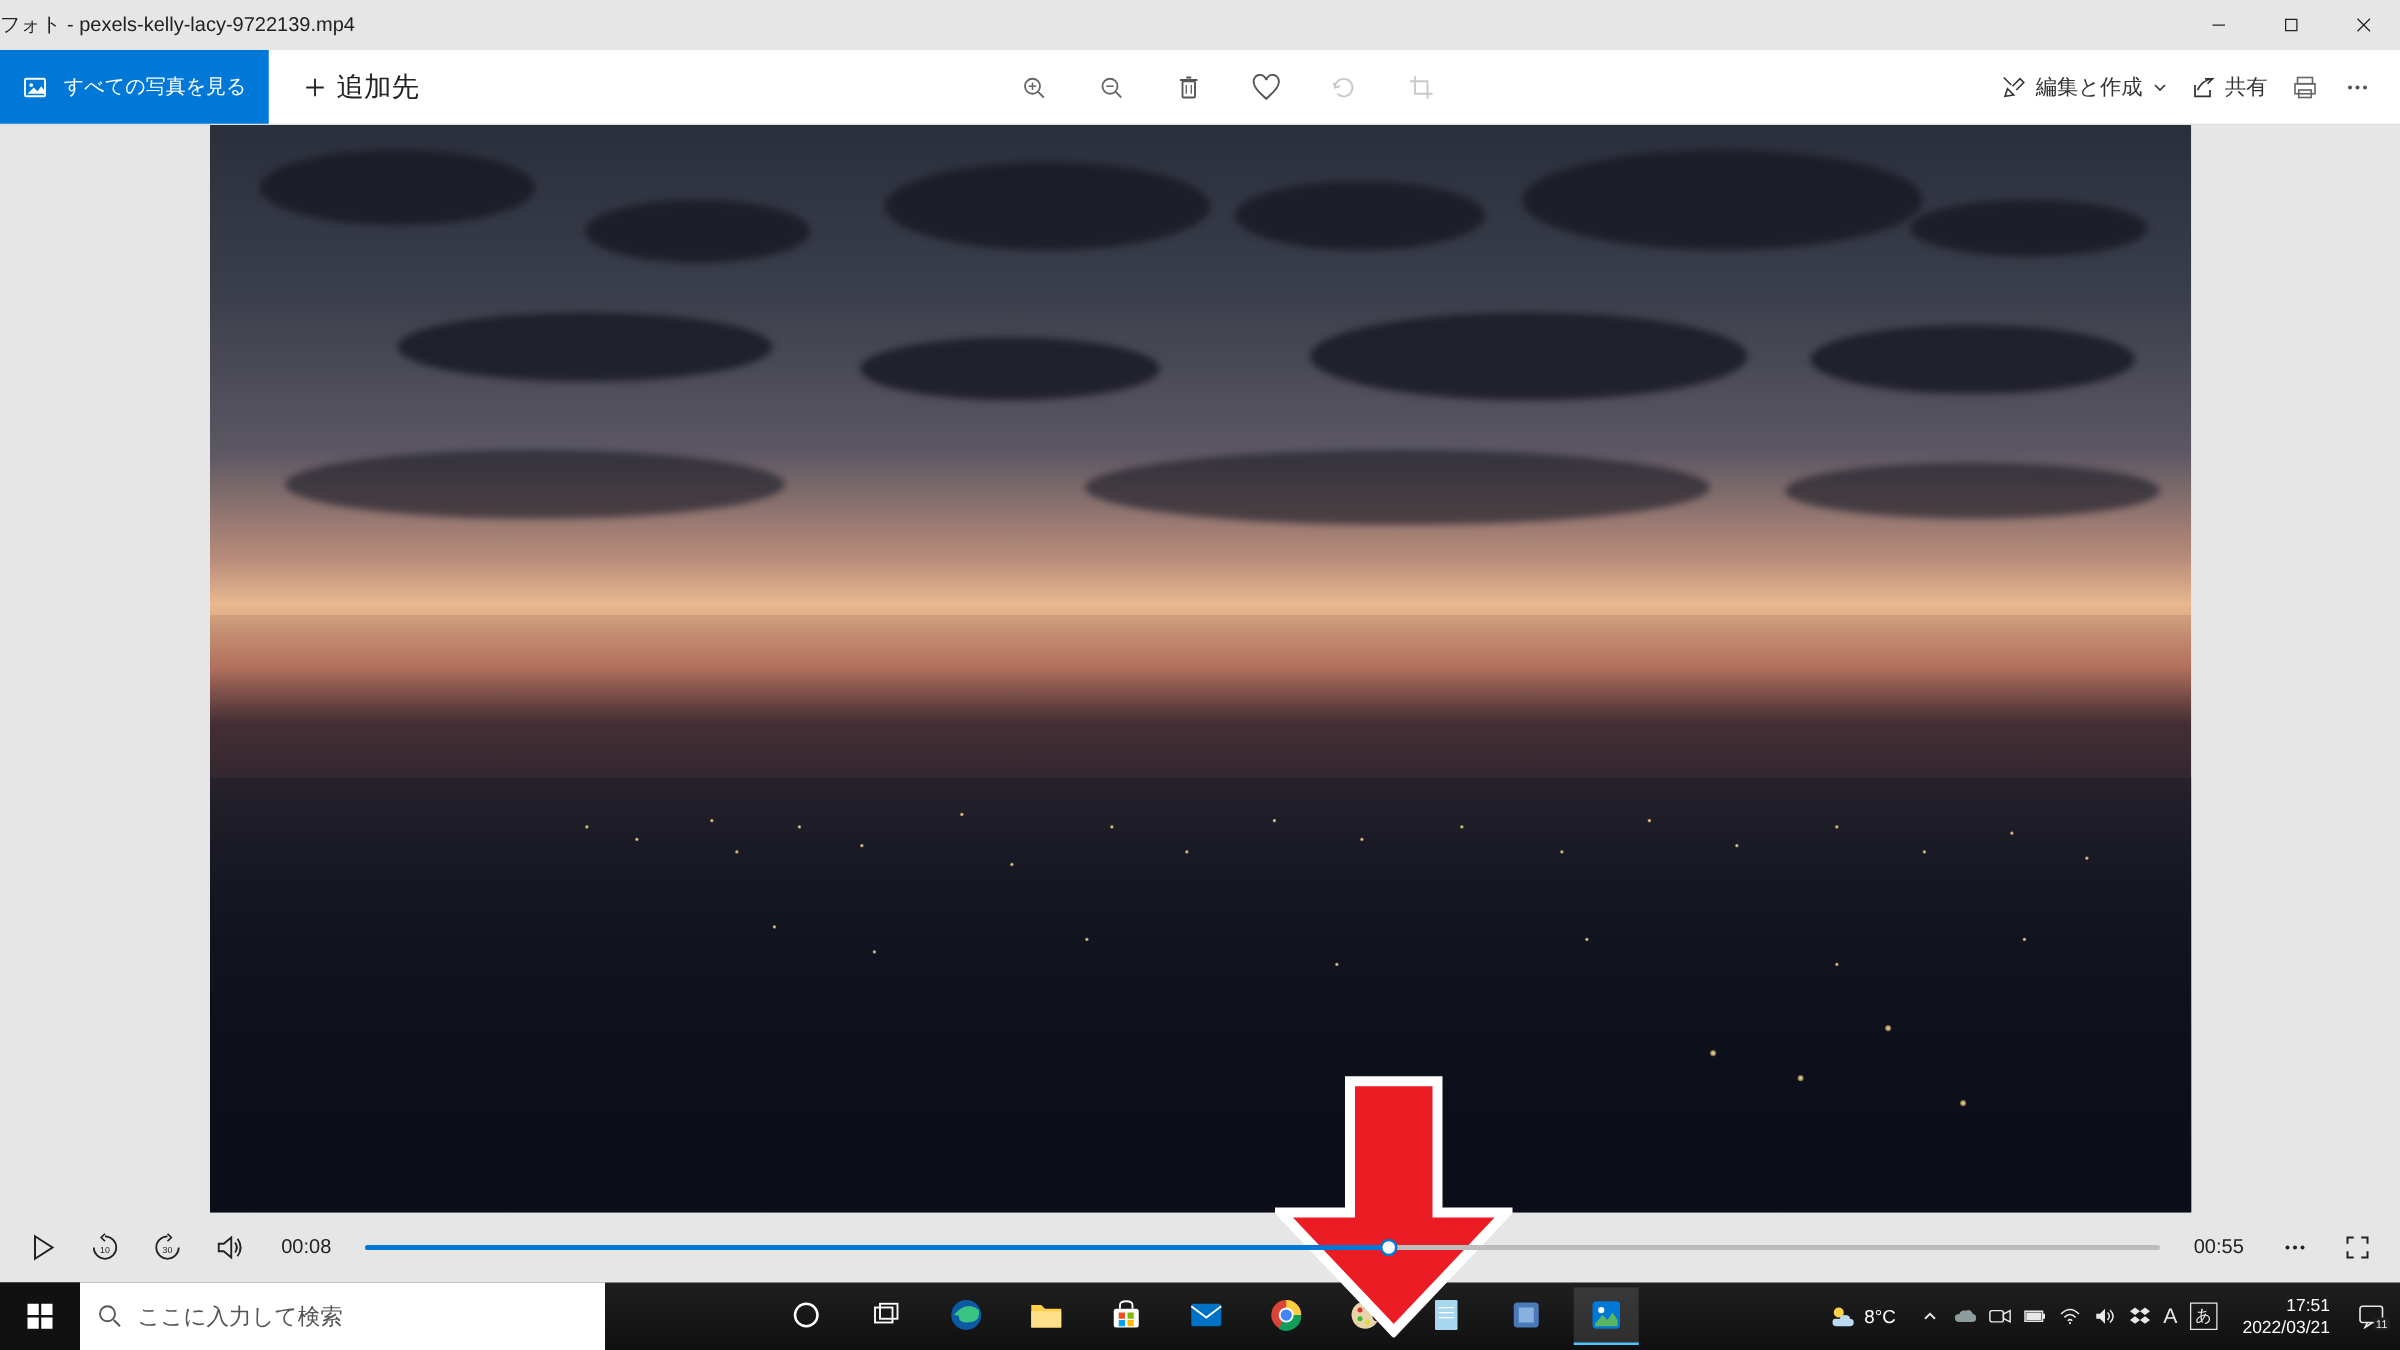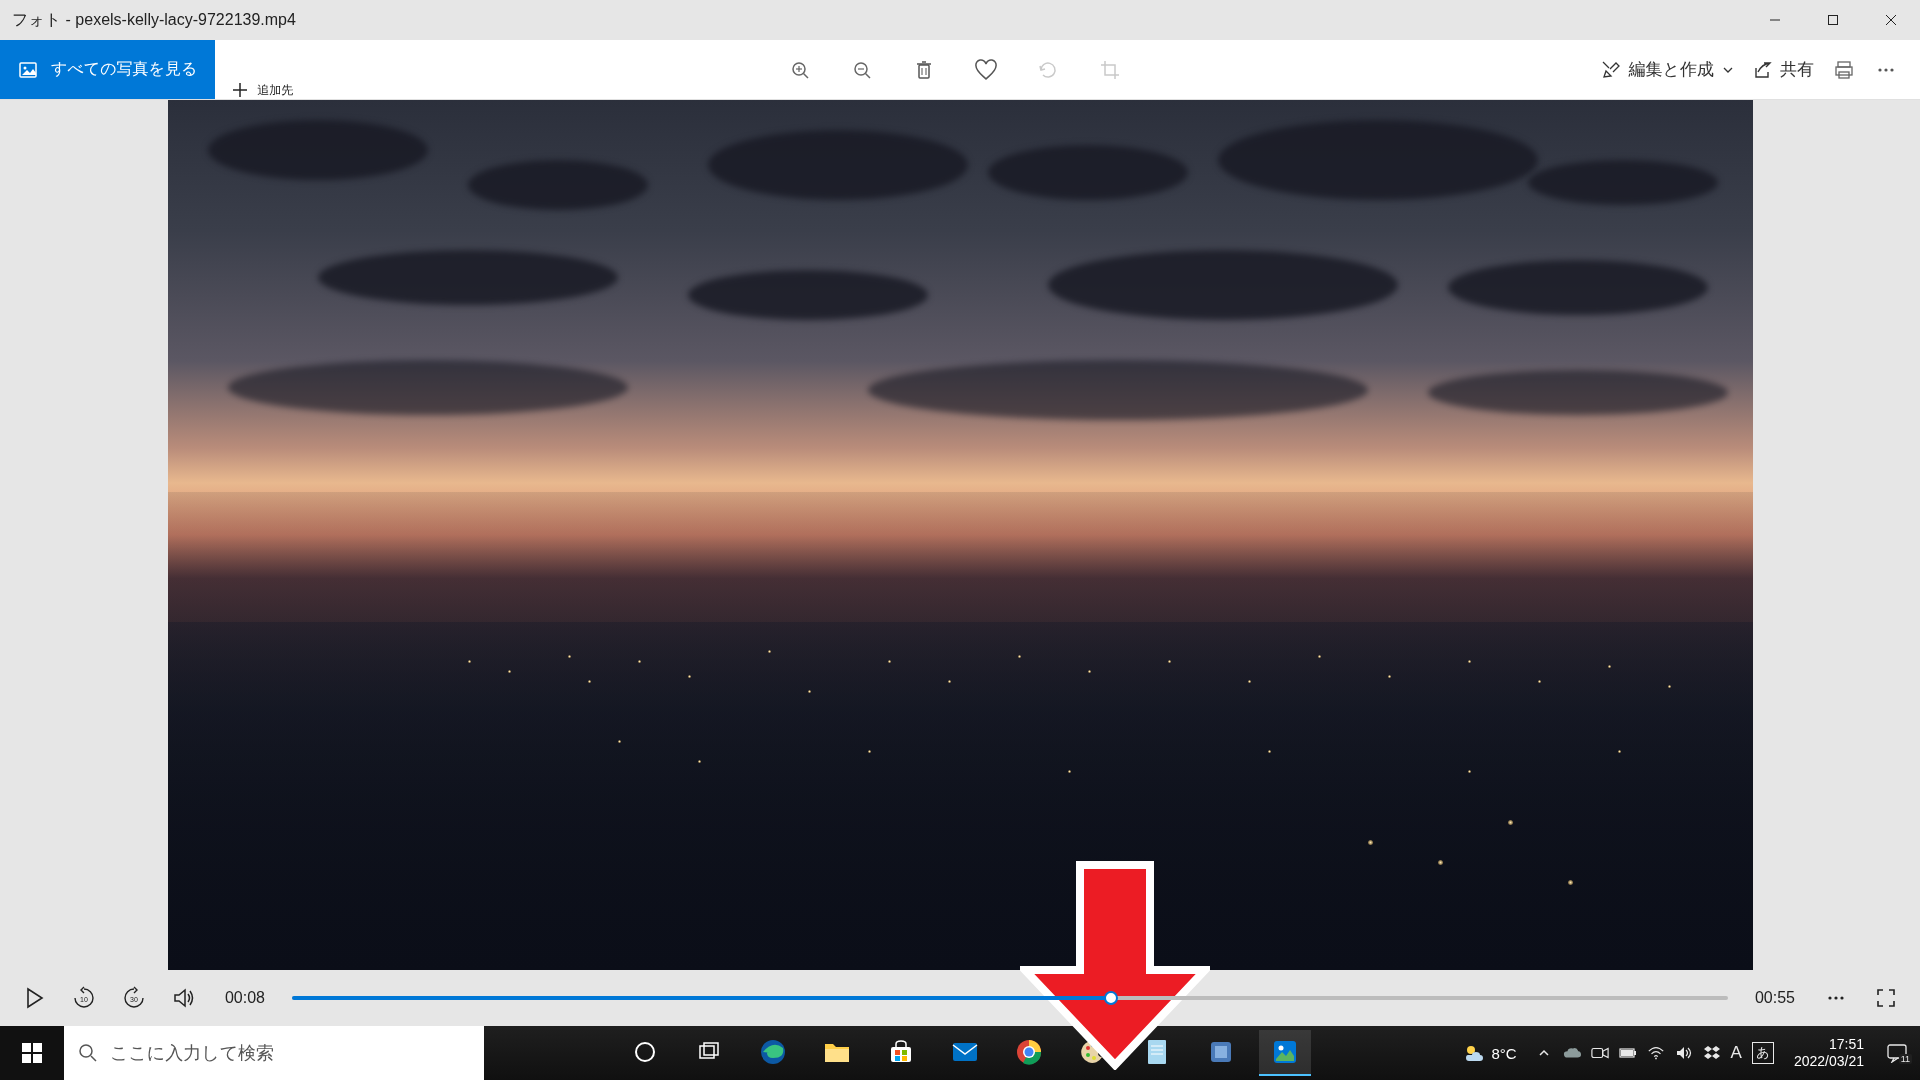--- a/index.html
+++ b/index.html
@@ -1,28 +1,28 @@
 <!DOCTYPE html>
 <html><head>
 <meta charset="utf-8">
 <style>
   * { margin: 0; padding: 0; box-sizing: border-box; font-family: "Yu Gothic UI", "Segoe UI", Meiryo, sans-serif; }
   html, body { width: 1920px; height: 1080px; overflow: hidden; background: #e6e6e6; }
 
   
-  .titlebar { height: 40px; background: #e6e6e6; display: flex; align-items: center; padding-left: 12px; color: #222; font-size: 16px; }
+  .titlebar { height: 40px; background: #e6e6e6; display: flex; align-items: center; color: #222; font-size: 16px; }
   .titlebar .title { flex: 1; }
   .winbtn { width: 58px; height: 40px; display: flex; align-items: center; justify-content: center; color: #222; }
   .winbtn svg { width: 12px; height: 12px; }
 
   
   .toolbar { height: 60px; background: #fff; display: flex; align-items: center; border-bottom: 1px solid #e0e0e0; }
   .tool-left { display: flex; align-items: center; height: 100%; }
   .all-photos { height: 100%; background: #0078d7; color: #fff; display: flex; align-items: center; padding: 0 18px; font-size: 16px; gap: 13px; }
-  .addto { display: flex; align-items: flex-end; padding: 0 16px; font-size: 12px; color: #222; gap: 8px; height: 100%; }
+  .addto { display: flex; align-items: center; padding: 0 28px; font-size: 22px; color: #222; gap: 8px; height: 100%; }
   .tool-center { flex: 1; display: flex; align-items: center; justify-content: center; gap: 34px; }
   .tool-center .icn { width: 28px; height: 28px; display: flex; align-items: center; justify-content: center; color: #555; }
   .tool-right { display: flex; align-items: center; gap: 18px; padding-right: 22px; }
   .edit-btn { display: flex; align-items: center; gap: 8px; color: #333; font-size: 17px; }
   .share-btn { display: flex; align-items: center; gap: 8px; color: #333; font-size: 17px; }
   .tool-right .icn { width: 24px; height: 24px; display: flex; align-items: center; justify-content: center; color: #555; }
 
   
   .media { position: relative; height: calc(1080px - 40px - 60px - 56px - 54px); background: #e6e6e6; display: flex; align-items: flex-start; justify-content: center; }
   .frame { width: 1585px; height: 100%; position: relative; overflow: hidden; }

